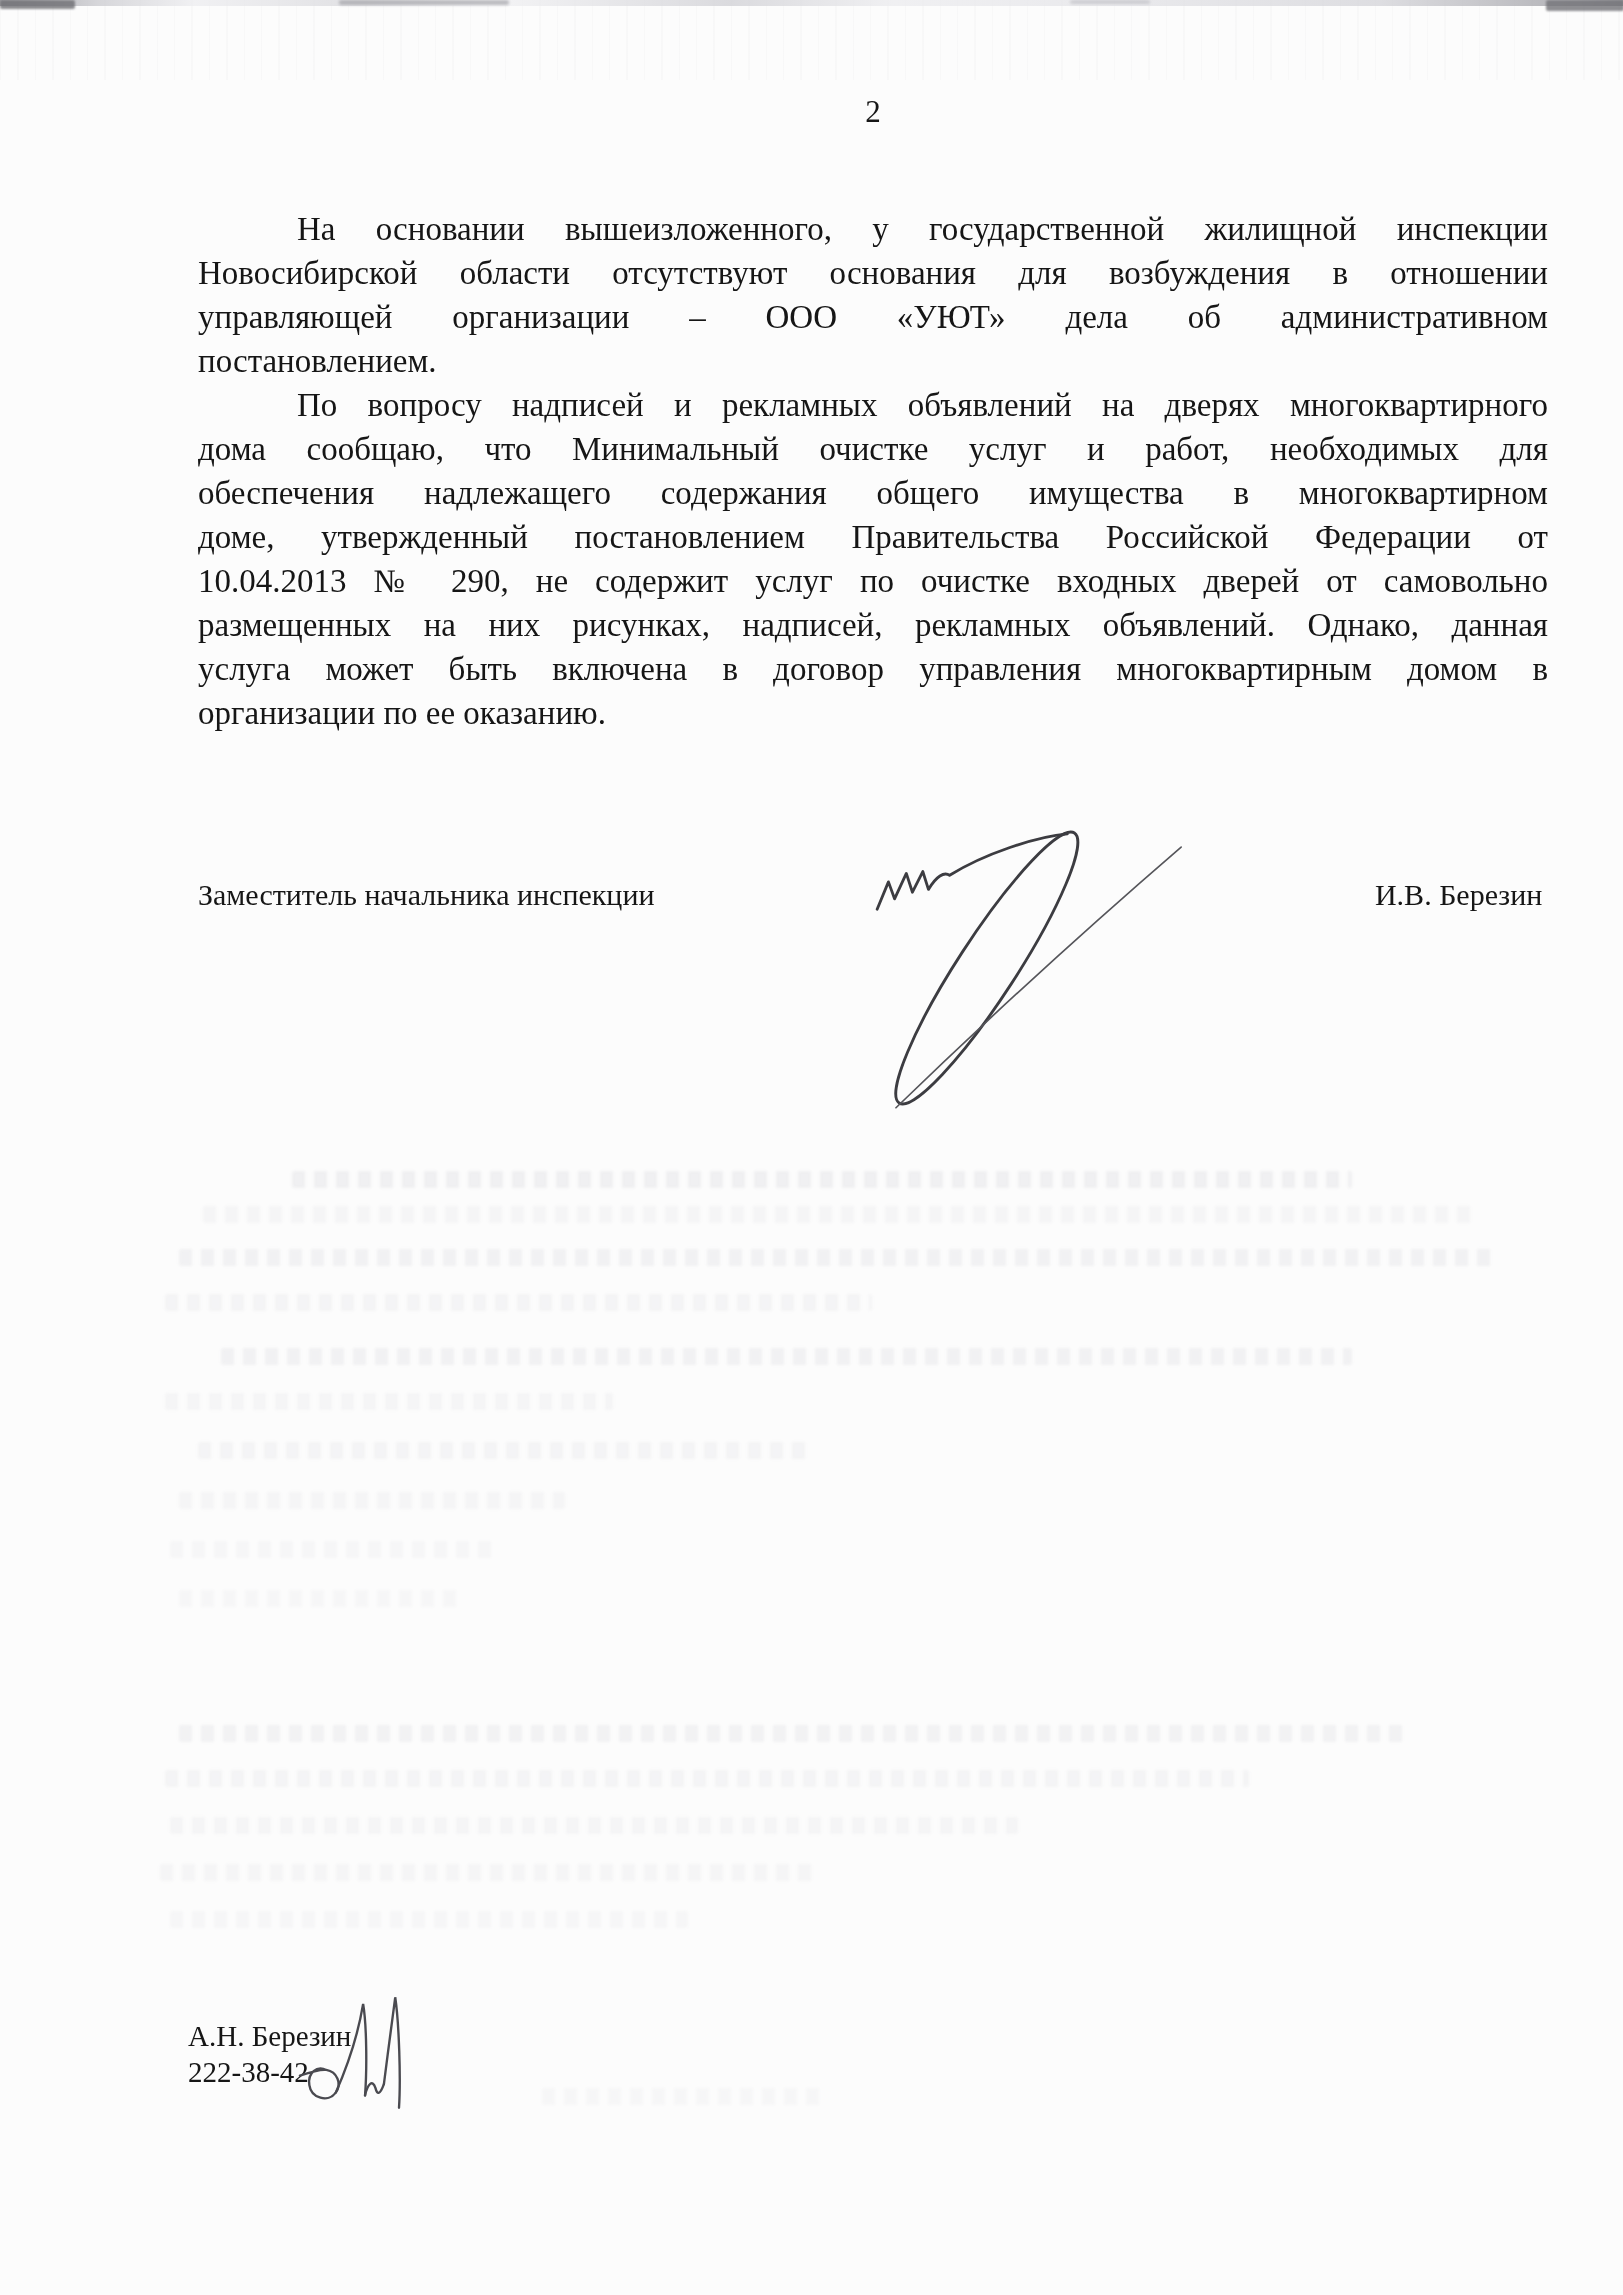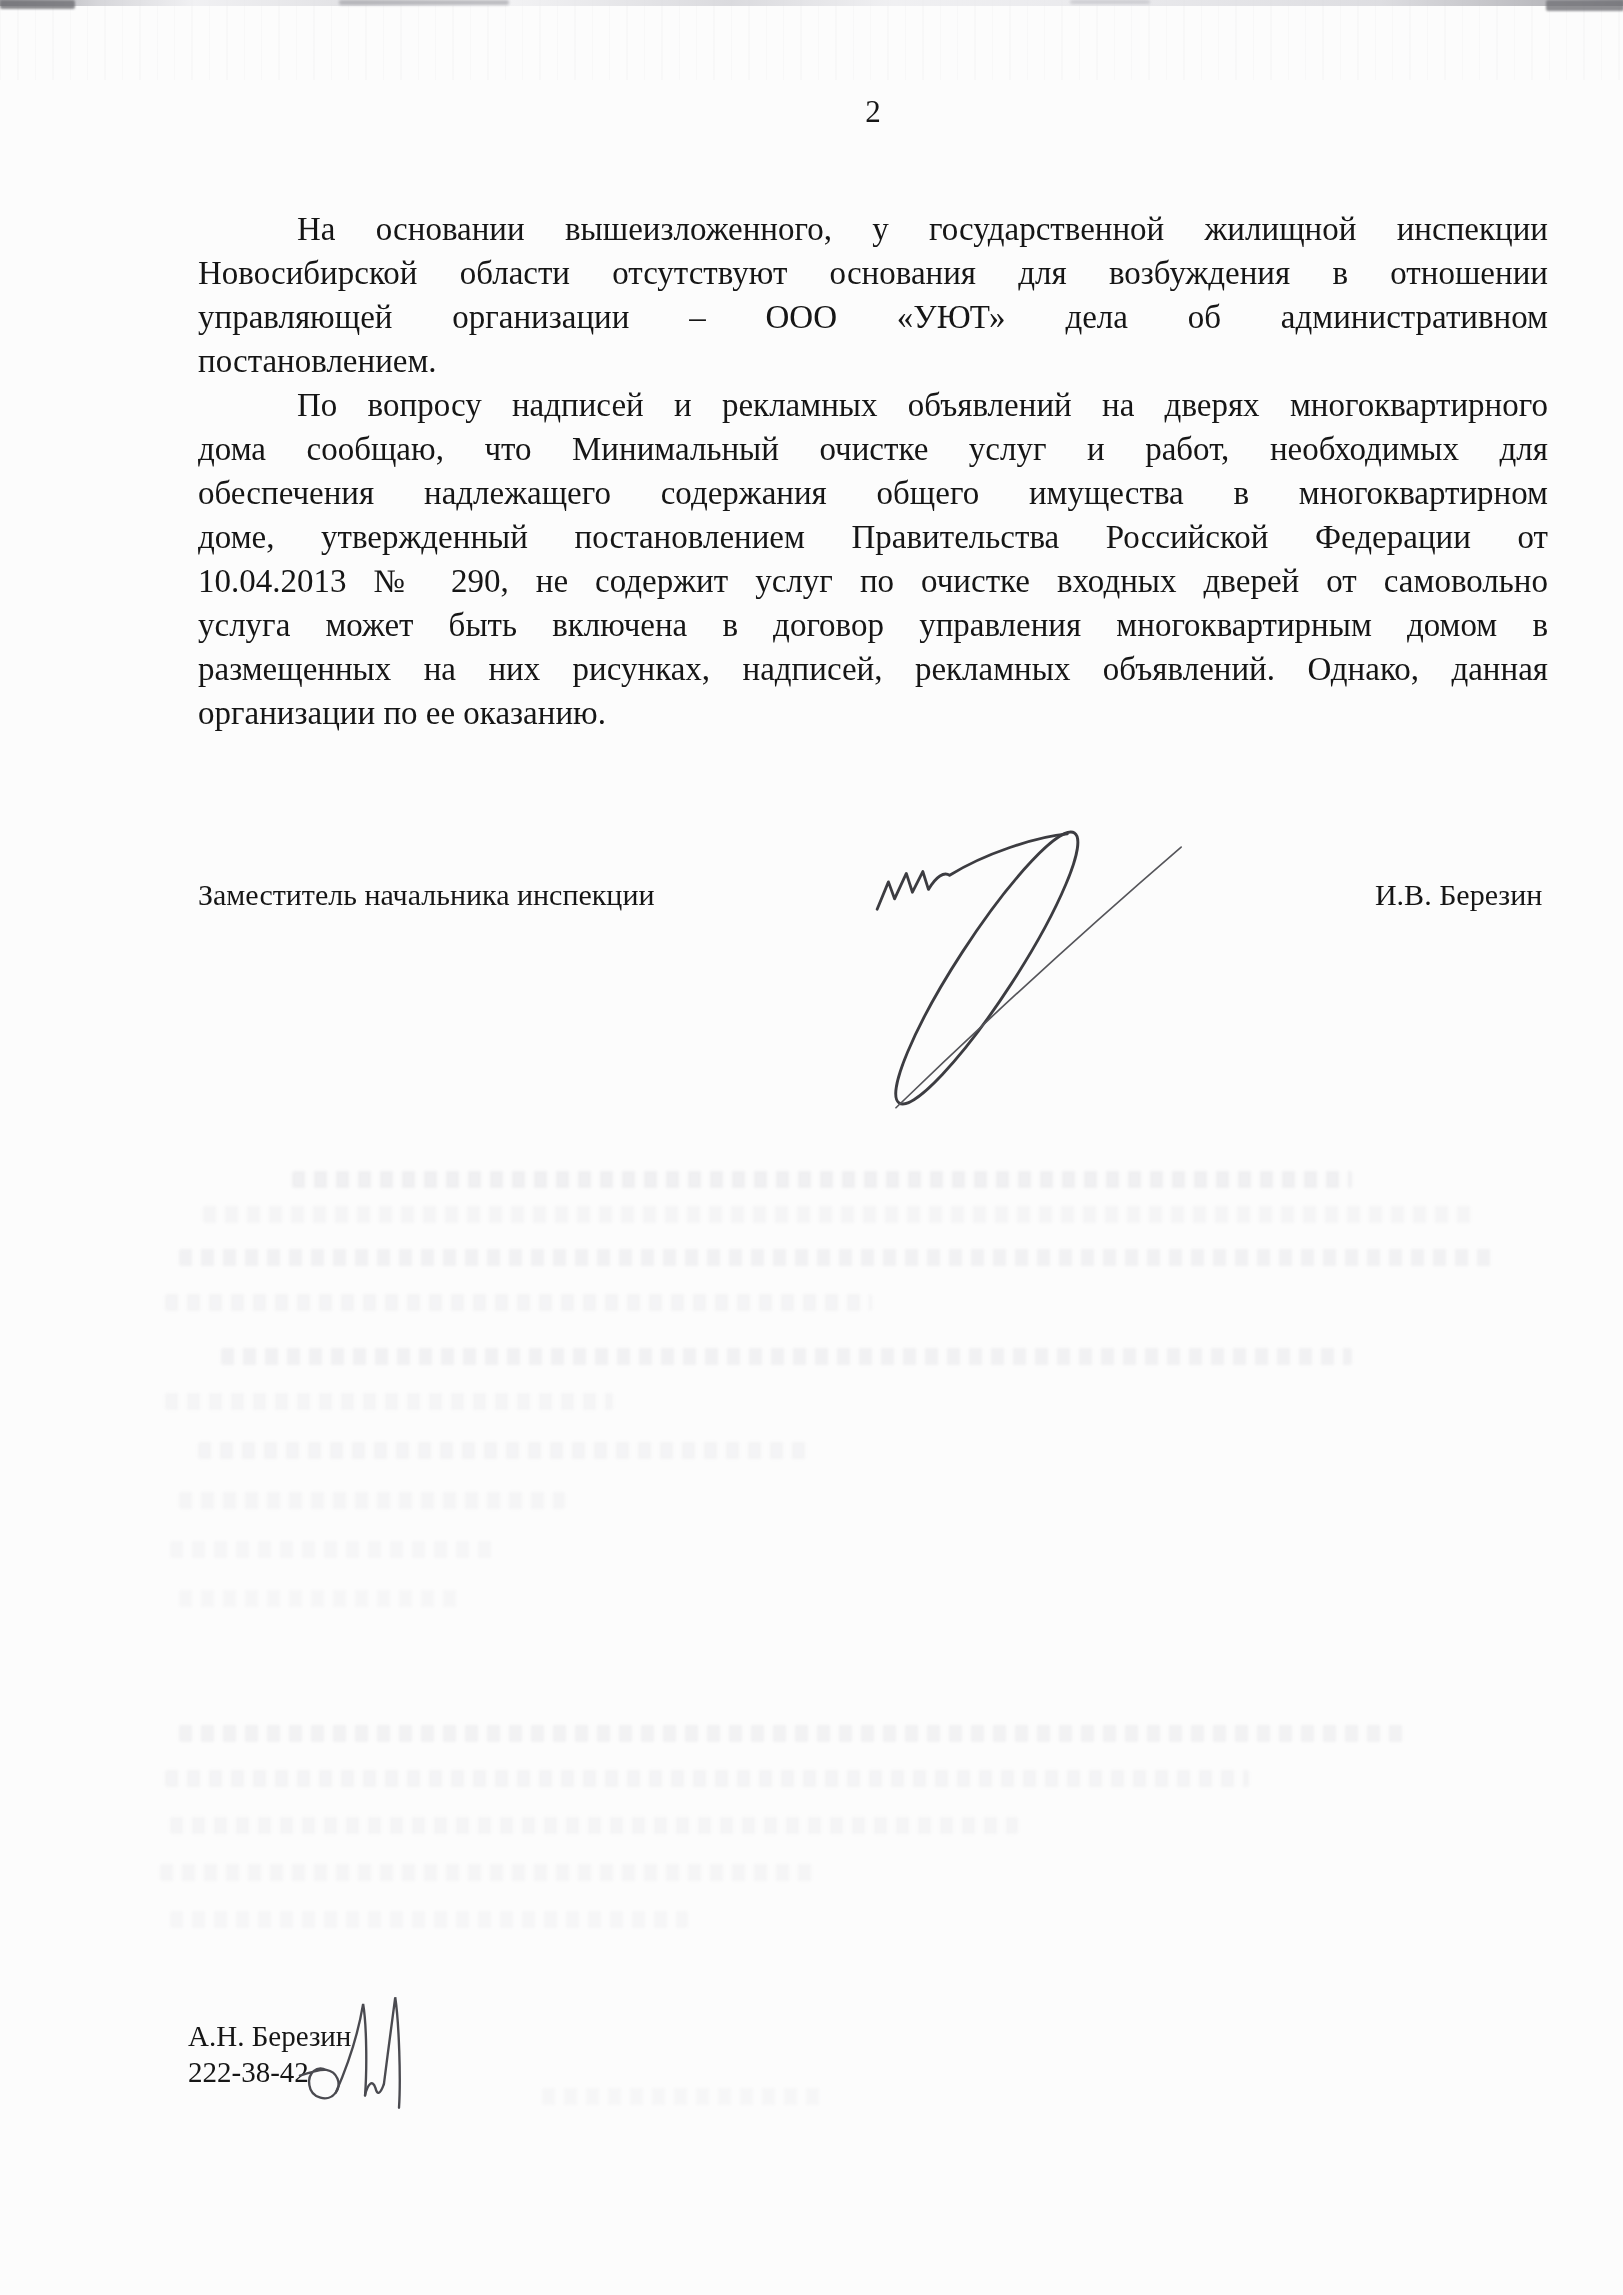--- a/index.html
+++ b/index.html
@@ -57,22 +57,22 @@
   <div class="col body-text">
     <div class="line first">На основании вышеизложенного, у государственной жилищной инспекции</div>
     <div class="line">Новосибирской области отсутствуют основания для возбуждения в отношении</div>
     <div class="line">управляющей организации – ООО «УЮТ» дела об административном</div>
     <div class="line last">постановлением.</div>
     <div class="line first">По вопросу надписей и рекламных объявлений на дверях многоквартирного</div>
     <div class="line">дома сообщаю, что Минимальный очистке услуг и работ, необходимых для</div>
     <div class="line">обеспечения надлежащего содержания общего имущества в многоквартирном</div>
     <div class="line">доме, утвержденный постановлением Правительства Российской Федерации от</div>
     <div class="line">10.04.2013 № 290, не содержит услуг по очистке входных дверей от самовольно</div>
+    <div class="line">размещенных на них рисунках, надписей, рекламных объявлений. Однако, данная</div>
     <div class="line">услуга может быть включена в договор управления многоквартирным домом в</div>
-    <div class="line">размещенных на них рисунках, надписей, рекламных объявлений. Однако, данная</div>
     <div class="line last">организации по ее оказанию.</div>
   </div>
 
   <div class="col sig-row">
     <span class="title">Заместитель начальника инспекции</span>
     <span class="name">И.В. Березин</span>
   </div>
 
   <svg class="sig-svg sig1" width="339" height="320" viewBox="1830 1715 720 680" fill="none">
     <path d="M 1862,1930 L 1886,1872 L 1899,1908 L 1924,1854 L 1937,1894 L 1959,1850 L 1971,1888

